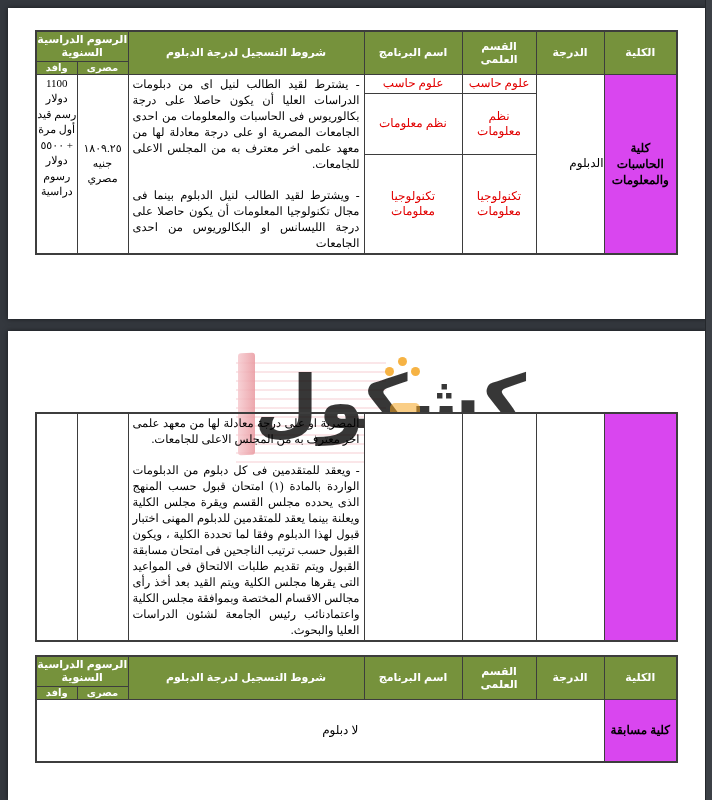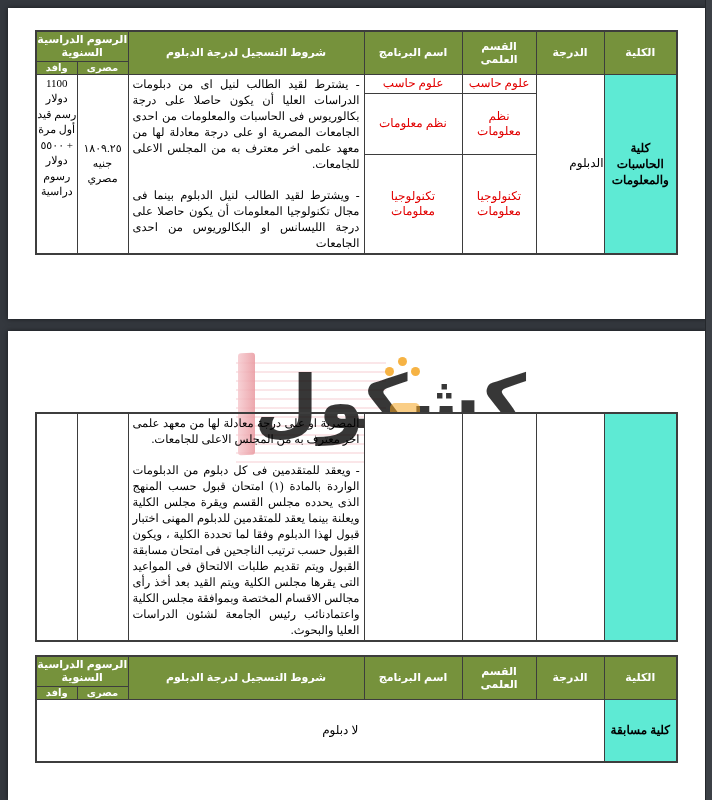--- a/index.html
+++ b/index.html
@@ -39,21 +39,21 @@
     color:#ffffff;
     font-family:"Liberation Sans","DejaVu Sans",sans-serif;
     font-weight:bold;
     font-size:11px;
     text-align:center;
     vertical-align:middle;
     line-height:13px;
   }
   th.sub { font-size:10px; height:13px; line-height:11px; }
   .college-cell {
-    background:#5eead4;
+    background:#d946ef;
     font-weight:bold;
     font-size:12px;
     text-align:center;
     vertical-align:middle;
     line-height:16px;
     padding:0 4px;
   }
   .center-cell { text-align:center; vertical-align:middle; font-size:12px;padding-left:40px; }
   .red { color:#e10000; font-size:12px; text-align:center; vertical-align:middle; line-height:15px; padding:0 3px; }
   .cond {

